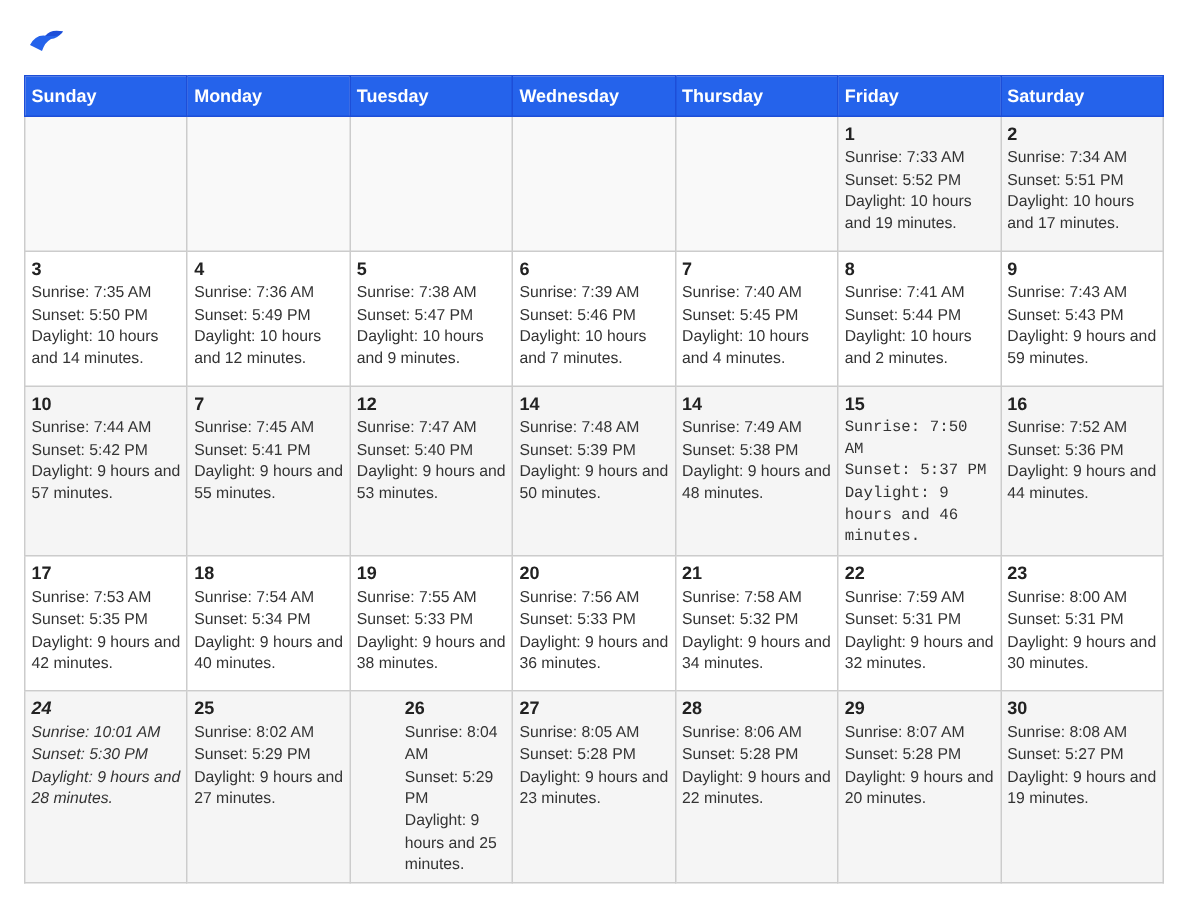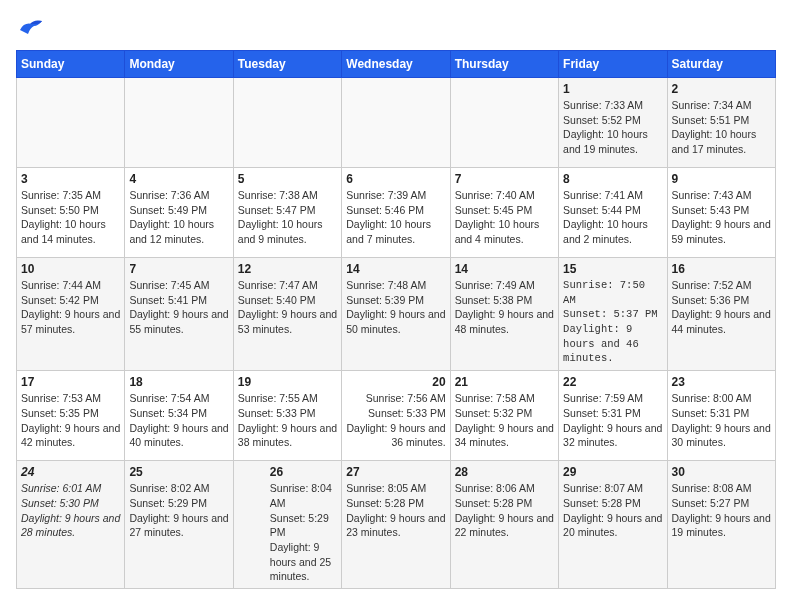--- a/index.html
+++ b/index.html
@@ -237,21 +237,21 @@
           <div class="day-info" style="white-space: pre-line;">Sunrise: 7:54 AM
 Sunset: 5:34 PM
 Daylight: 9 hours and 40 minutes.</div>
         </td>
         <td style="background: rgb(255, 255, 255);">
           <div class="day-num">19</div>
           <div class="day-info" style="white-space: pre-line;">Sunrise: 7:55 AM
 Sunset: 5:33 PM
 Daylight: 9 hours and 38 minutes.</div>
         </td>
-        <td style="background: rgb(255, 255, 255); text-align: right;">
+        <td style="background: rgb(255, 255, 255);">
           <div class="day-num">20</div>
           <div class="day-info" style="white-space: pre-line;">Sunrise: 7:56 AM
 Sunset: 5:33 PM
 Daylight: 9 hours and 36 minutes.</div>
         </td>
         <td style="background: rgb(255, 255, 255);">
           <div class="day-num">21</div>
           <div class="day-info" style="white-space: pre-line;">Sunrise: 7:58 AM
 Sunset: 5:32 PM
 Daylight: 9 hours and 34 minutes.</div>
@@ -265,21 +265,21 @@
         <td style="background: rgb(255, 255, 255);">
           <div class="day-num">23</div>
           <div class="day-info" style="white-space: pre-line;">Sunrise: 8:00 AM
 Sunset: 5:31 PM
 Daylight: 9 hours and 30 minutes.</div>
         </td>
       </tr>
       <tr>
         <td style="background: rgb(245, 245, 245); font-style: italic;">
           <div class="day-num">24</div>
-          <div class="day-info" style="white-space: pre-line;">Sunrise: 6:01 AM
+          <div class="day-info" style="white-space: pre-line;">Sunrise: 10:01 AM
 Sunset: 5:30 PM
 Daylight: 9 hours and 28 minutes.</div>
         </td>
         <td style="background: rgb(245, 245, 245);">
           <div class="day-num">25</div>
           <div class="day-info" style="white-space: pre-line;">Sunrise: 8:02 AM
 Sunset: 5:29 PM
 Daylight: 9 hours and 27 minutes.</div>
         </td>
         <td style="background: rgb(245, 245, 245); padding-left: 36px;">

